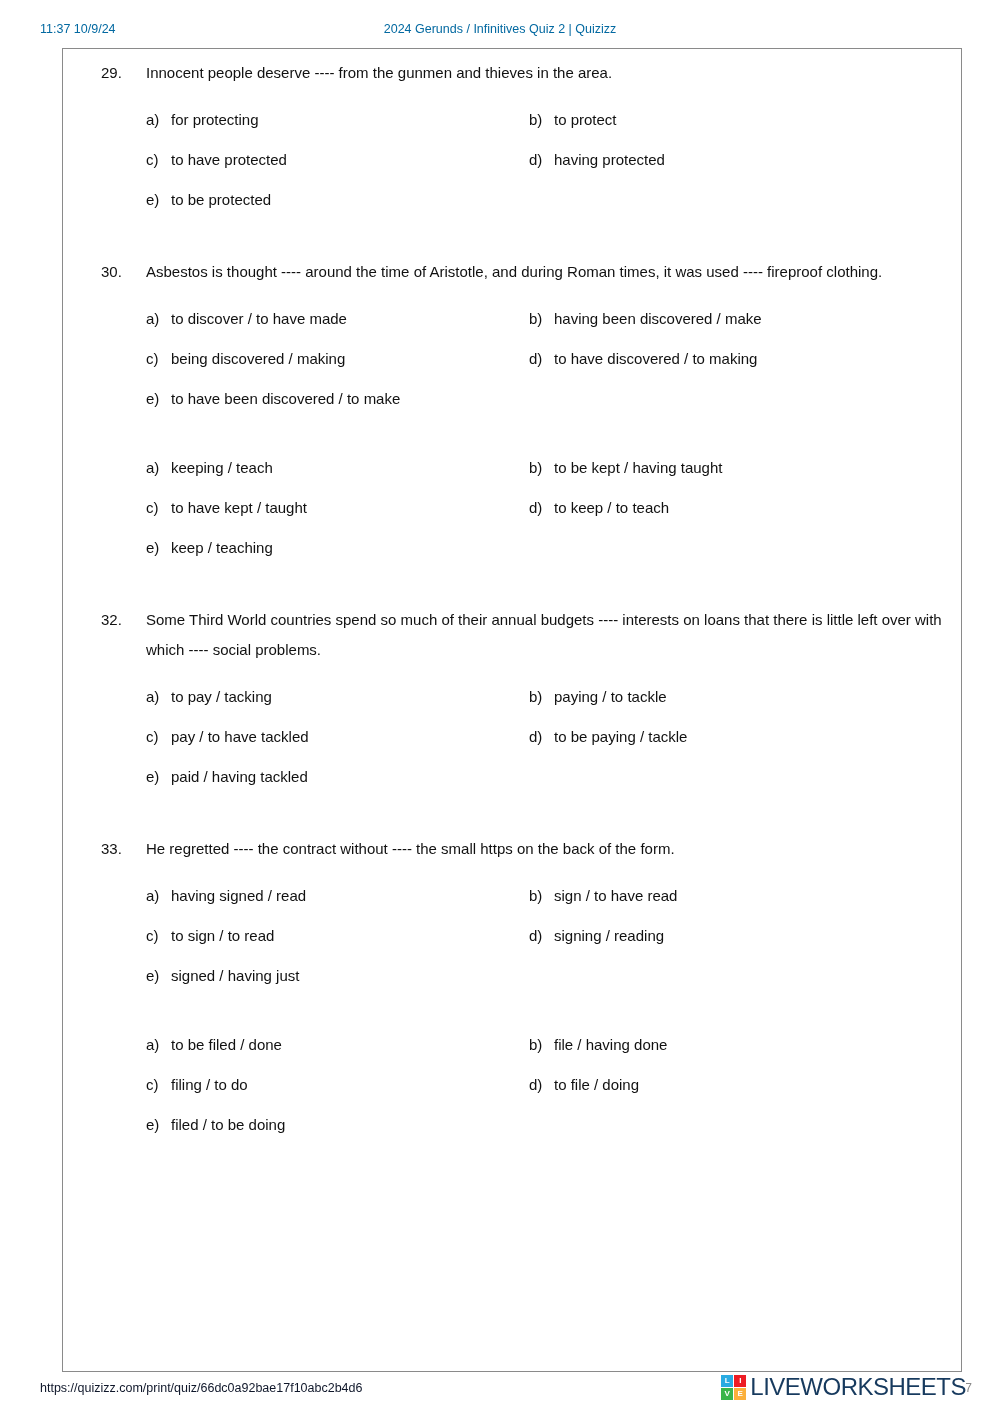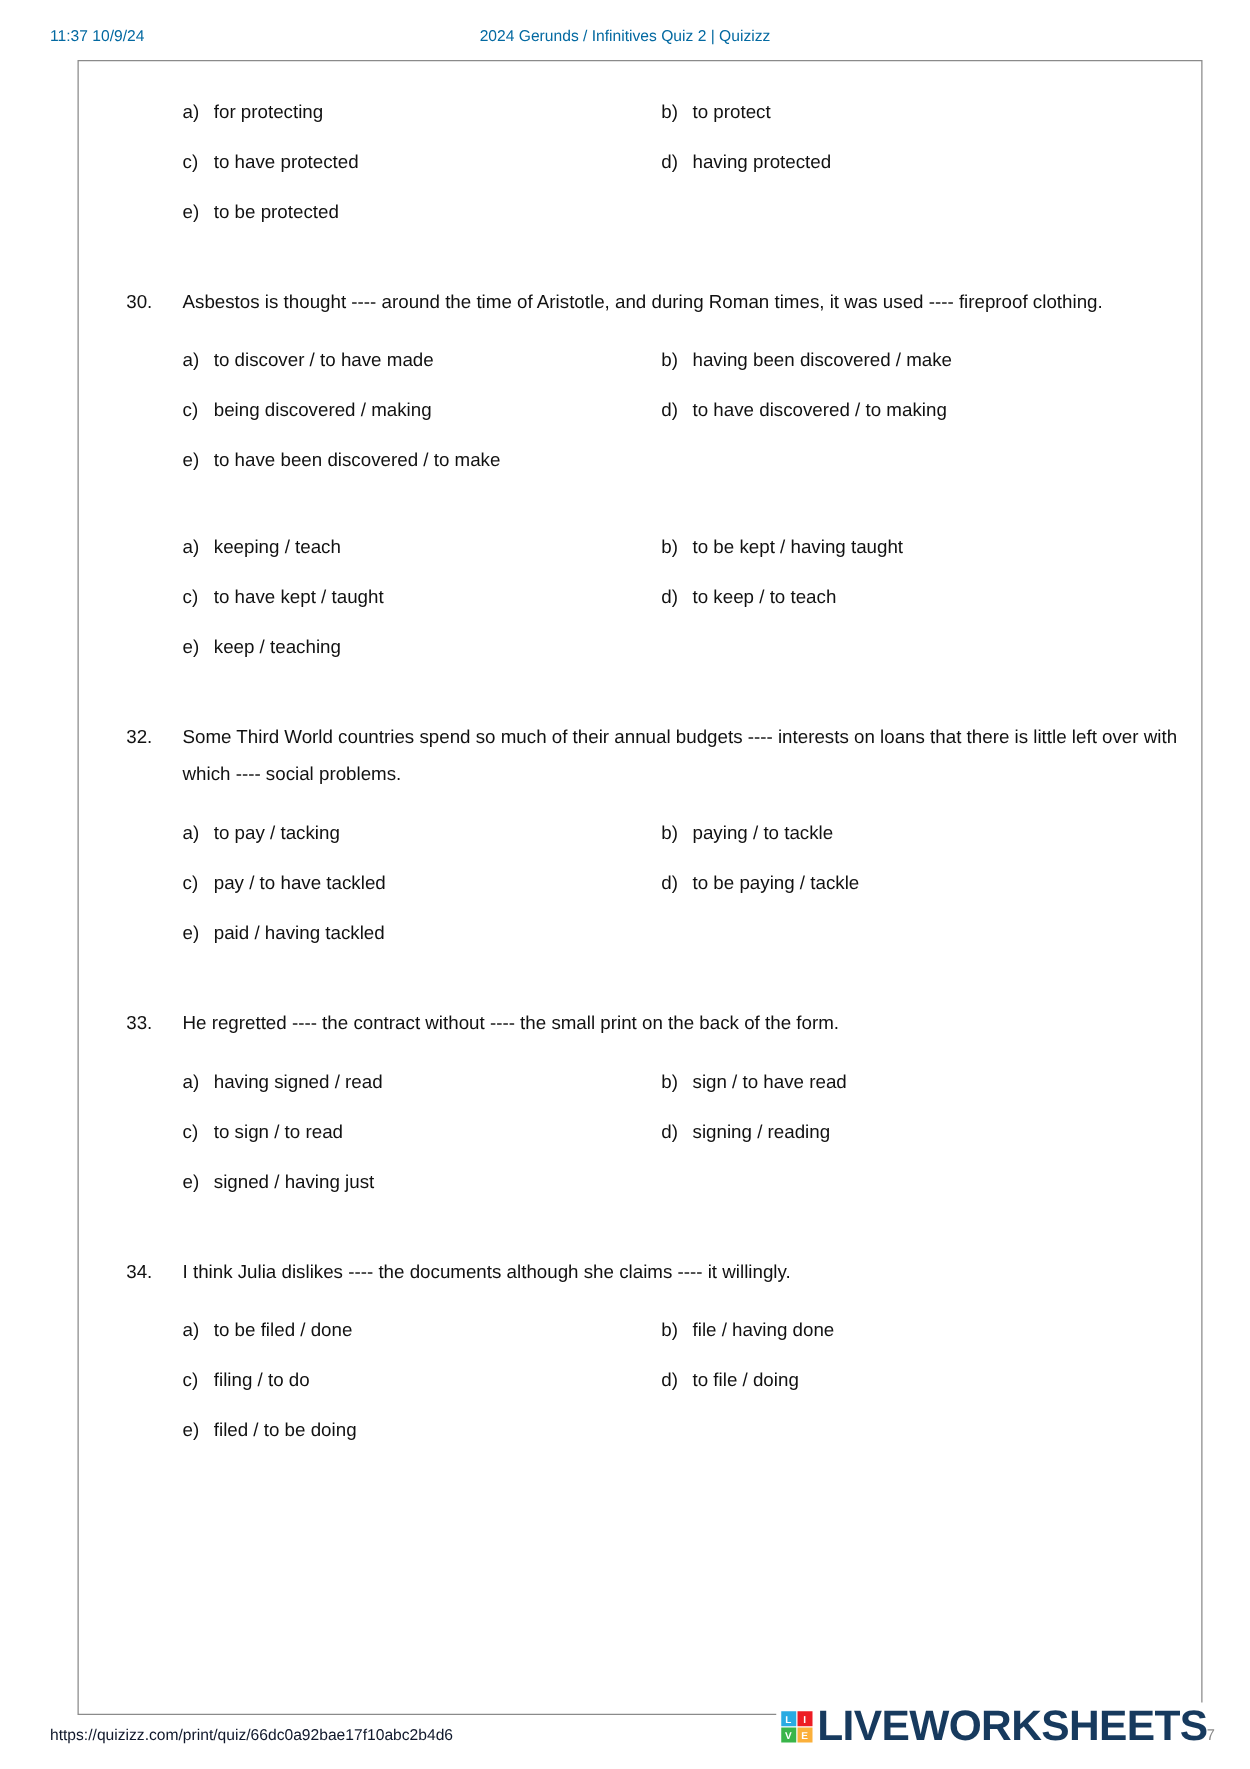--- a/index.html
+++ b/index.html
@@ -96,38 +96,42 @@
     margin-right: 4px;
   }
   .logo-sq {
     width: 12px; height: 12px;
     display: flex; align-items: center; justify-content: center;
     color: #fff;
     font-size: 8px;
     font-weight: bold;
   }
   .logo-text {
-    font-size: 34px;
-    font-weight: bold;
+    font-size: 24px;
+    font-weight: normal;
     letter-spacing: -0.5px;
     color: #173a5e;
   }
 </style>
 </head>
 <body>
 
 <div class="header">
   <span class="dt">11:37 10/9/24</span>
   <span class="title">2024 Gerunds / Infinitives Quiz 2 | Quizizz</span>
 </div>
 
 <div class="page-border"></div>
 
 <div class="content">
     <div class="question">
+      <div class="q-head">
+        <span class="q-num">29.</span>
+        <span class="q-text">Innocent people deserve ---- from the gunmen and thieves in the area.</span>
+      </div>
       <div class="options">
         <div class="option">
           <span class="opt-letter">a)</span>
           <span class="opt-text">for protecting</span>
         </div>
         <div class="option">
           <span class="opt-letter">b)</span>
           <span class="opt-text">to protect</span>
         </div>
         <div class="option">
@@ -220,21 +224,21 @@
         </div>
         <div class="option">
           <span class="opt-letter">e)</span>
           <span class="opt-text">paid / having tackled</span>
         </div>
       </div>
     </div>
     <div class="question">
       <div class="q-head">
         <span class="q-num">33.</span>
-        <span class="q-text">He regretted ---- the contract without ---- the small print on the back of the form.</span>
+        <span class="q-text">He regretted ---- the contract without ---- the small https on the back of the form.</span>
       </div>
       <div class="options">
         <div class="option">
           <span class="opt-letter">a)</span>
           <span class="opt-text">having signed / read</span>
         </div>
         <div class="option">
           <span class="opt-letter">b)</span>
           <span class="opt-text">sign / to have read</span>
         </div>
@@ -246,24 +250,20 @@
           <span class="opt-letter">d)</span>
           <span class="opt-text">signing / reading</span>
         </div>
         <div class="option">
           <span class="opt-letter">e)</span>
           <span class="opt-text">signed / having just</span>
         </div>
       </div>
     </div>
     <div class="question">
-      <div class="q-head">
-        <span class="q-num">34.</span>
-        <span class="q-text">I think Julia dislikes ---- the documents although she claims ---- it willingly.</span>
-      </div>
       <div class="options">
         <div class="option">
           <span class="opt-letter">a)</span>
           <span class="opt-text">to be filed / done</span>
         </div>
         <div class="option">
           <span class="opt-letter">b)</span>
           <span class="opt-text">file / having done</span>
         </div>
         <div class="option">

